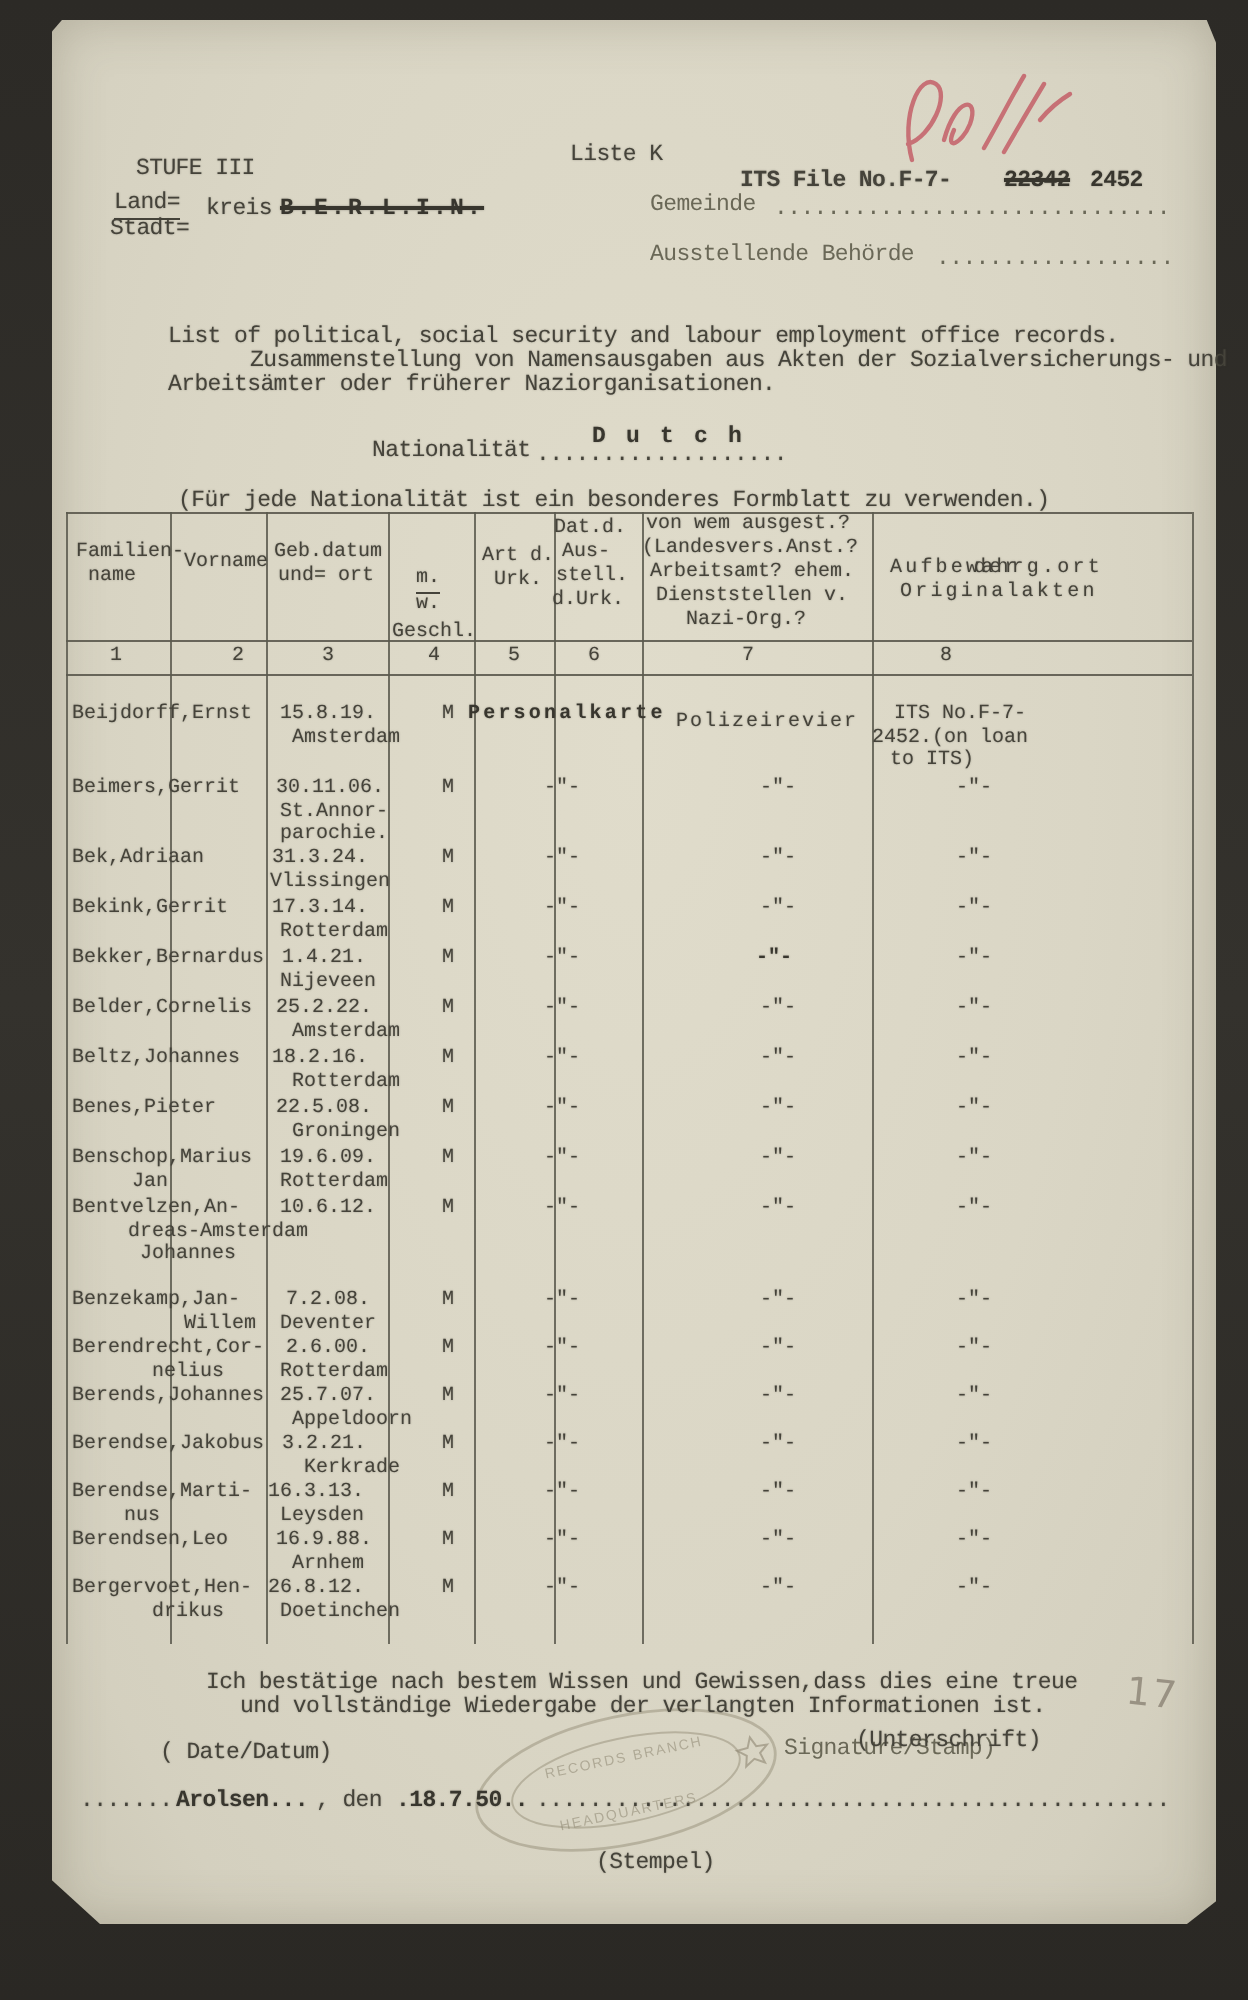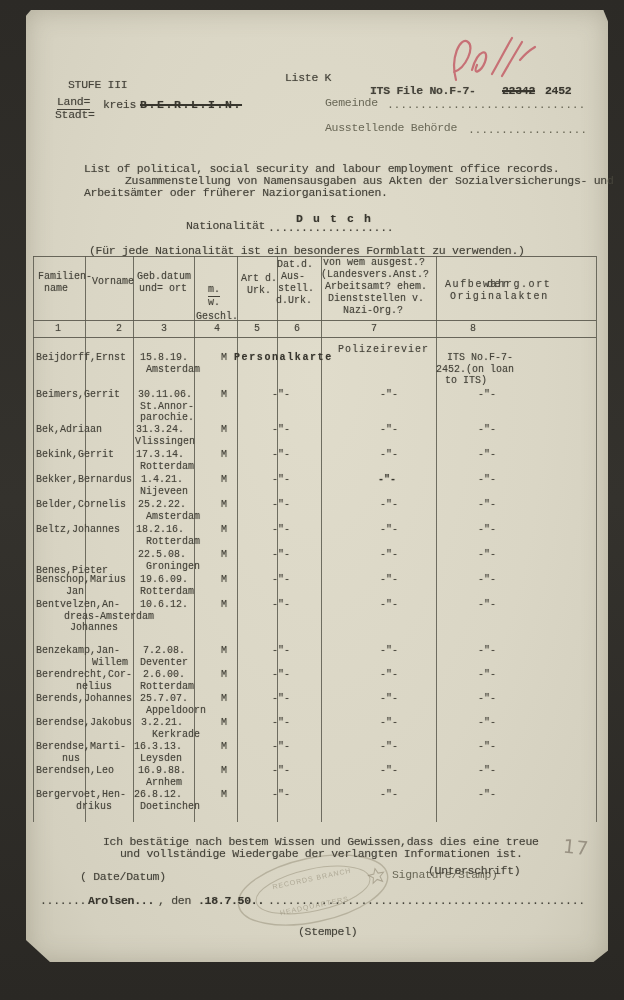--- a/index.html
+++ b/index.html
@@ -109,21 +109,21 @@
       <span class="t " style="left: 161px; top: 324px;">3</span>
       <span class="t " style="left: 214px; top: 324px;">4</span>
       <span class="t " style="left: 254px; top: 324px;">5</span>
       <span class="t " style="left: 294px; top: 324px;">6</span>
       <span class="t " style="left: 371px; top: 324px;">7</span>
       <span class="t " style="left: 470px; top: 324px;">8</span>
       <span class="t " style="left: 36px; top: 353px;">Beijdorff,Ernst</span>
       <span class="t " style="left: 140px; top: 353px;">15.8.19.</span>
       <span class="t " style="left: 221px; top: 353px;">M</span>
       <span class="t b wide" style="left: 234px; top: 353px;">Personalkarte</span>
-      <span class="t w1" style="left: 338px; top: 345px;">Polizeirevier</span>
+      <span class="t w1" style="left: 338px; top: 357px;">Polizeirevier</span>
       <span class="t " style="left: 447px; top: 353px;">ITS No.F-7-</span>
       <span class="t " style="left: 146px; top: 364.5px;">Amsterdam</span>
       <span class="t " style="left: 436px; top: 364.5px;">2452.(on loan</span>
       <span class="t " style="left: 445px; top: 376px;">to ITS)</span>
       <span class="t " style="left: 36px; top: 390px;">Beimers,Gerrit</span>
       <span class="t " style="left: 138px; top: 390px;">30.11.06.</span>
       <span class="t " style="left: 221px; top: 390px;">M</span>
       <span class="t " style="left: 272px; top: 390px;">-"-</span>
       <span class="t " style="left: 380px; top: 390px;">-"-</span>
       <span class="t " style="left: 478px; top: 390px;">-"-</span>
@@ -157,21 +157,21 @@
       <span class="t " style="left: 380px; top: 500px;">-"-</span>
       <span class="t " style="left: 478px; top: 500px;">-"-</span>
       <span class="t " style="left: 146px; top: 511.5px;">Amsterdam</span>
       <span class="t " style="left: 36px; top: 525px;">Beltz,Johannes</span>
       <span class="t " style="left: 136px; top: 525px;">18.2.16.</span>
       <span class="t " style="left: 221px; top: 525px;">M</span>
       <span class="t " style="left: 272px; top: 525px;">-"-</span>
       <span class="t " style="left: 380px; top: 525px;">-"-</span>
       <span class="t " style="left: 478px; top: 525px;">-"-</span>
       <span class="t " style="left: 146px; top: 536.5px;">Rotterdam</span>
-      <span class="t " style="left: 36px; top: 566px; text-align: center;">Benes,Pieter</span>
+      <span class="t " style="left: 36px; top: 550px; text-align: center;">Benes,Pieter</span>
       <span class="t " style="left: 138px; top: 550px;">22.5.08.</span>
       <span class="t " style="left: 221px; top: 550px;">M</span>
       <span class="t " style="left: 272px; top: 550px;">-"-</span>
       <span class="t " style="left: 380px; top: 550px;">-"-</span>
       <span class="t " style="left: 478px; top: 550px;">-"-</span>
       <span class="t " style="left: 146px; top: 561.5px;">Groningen</span>
       <span class="t " style="left: 36px; top: 575px;">Benschop,Marius</span>
       <span class="t " style="left: 140px; top: 575px;">19.6.09.</span>
       <span class="t " style="left: 221px; top: 575px;">M</span>
       <span class="t " style="left: 272px; top: 575px;">-"-</span>

